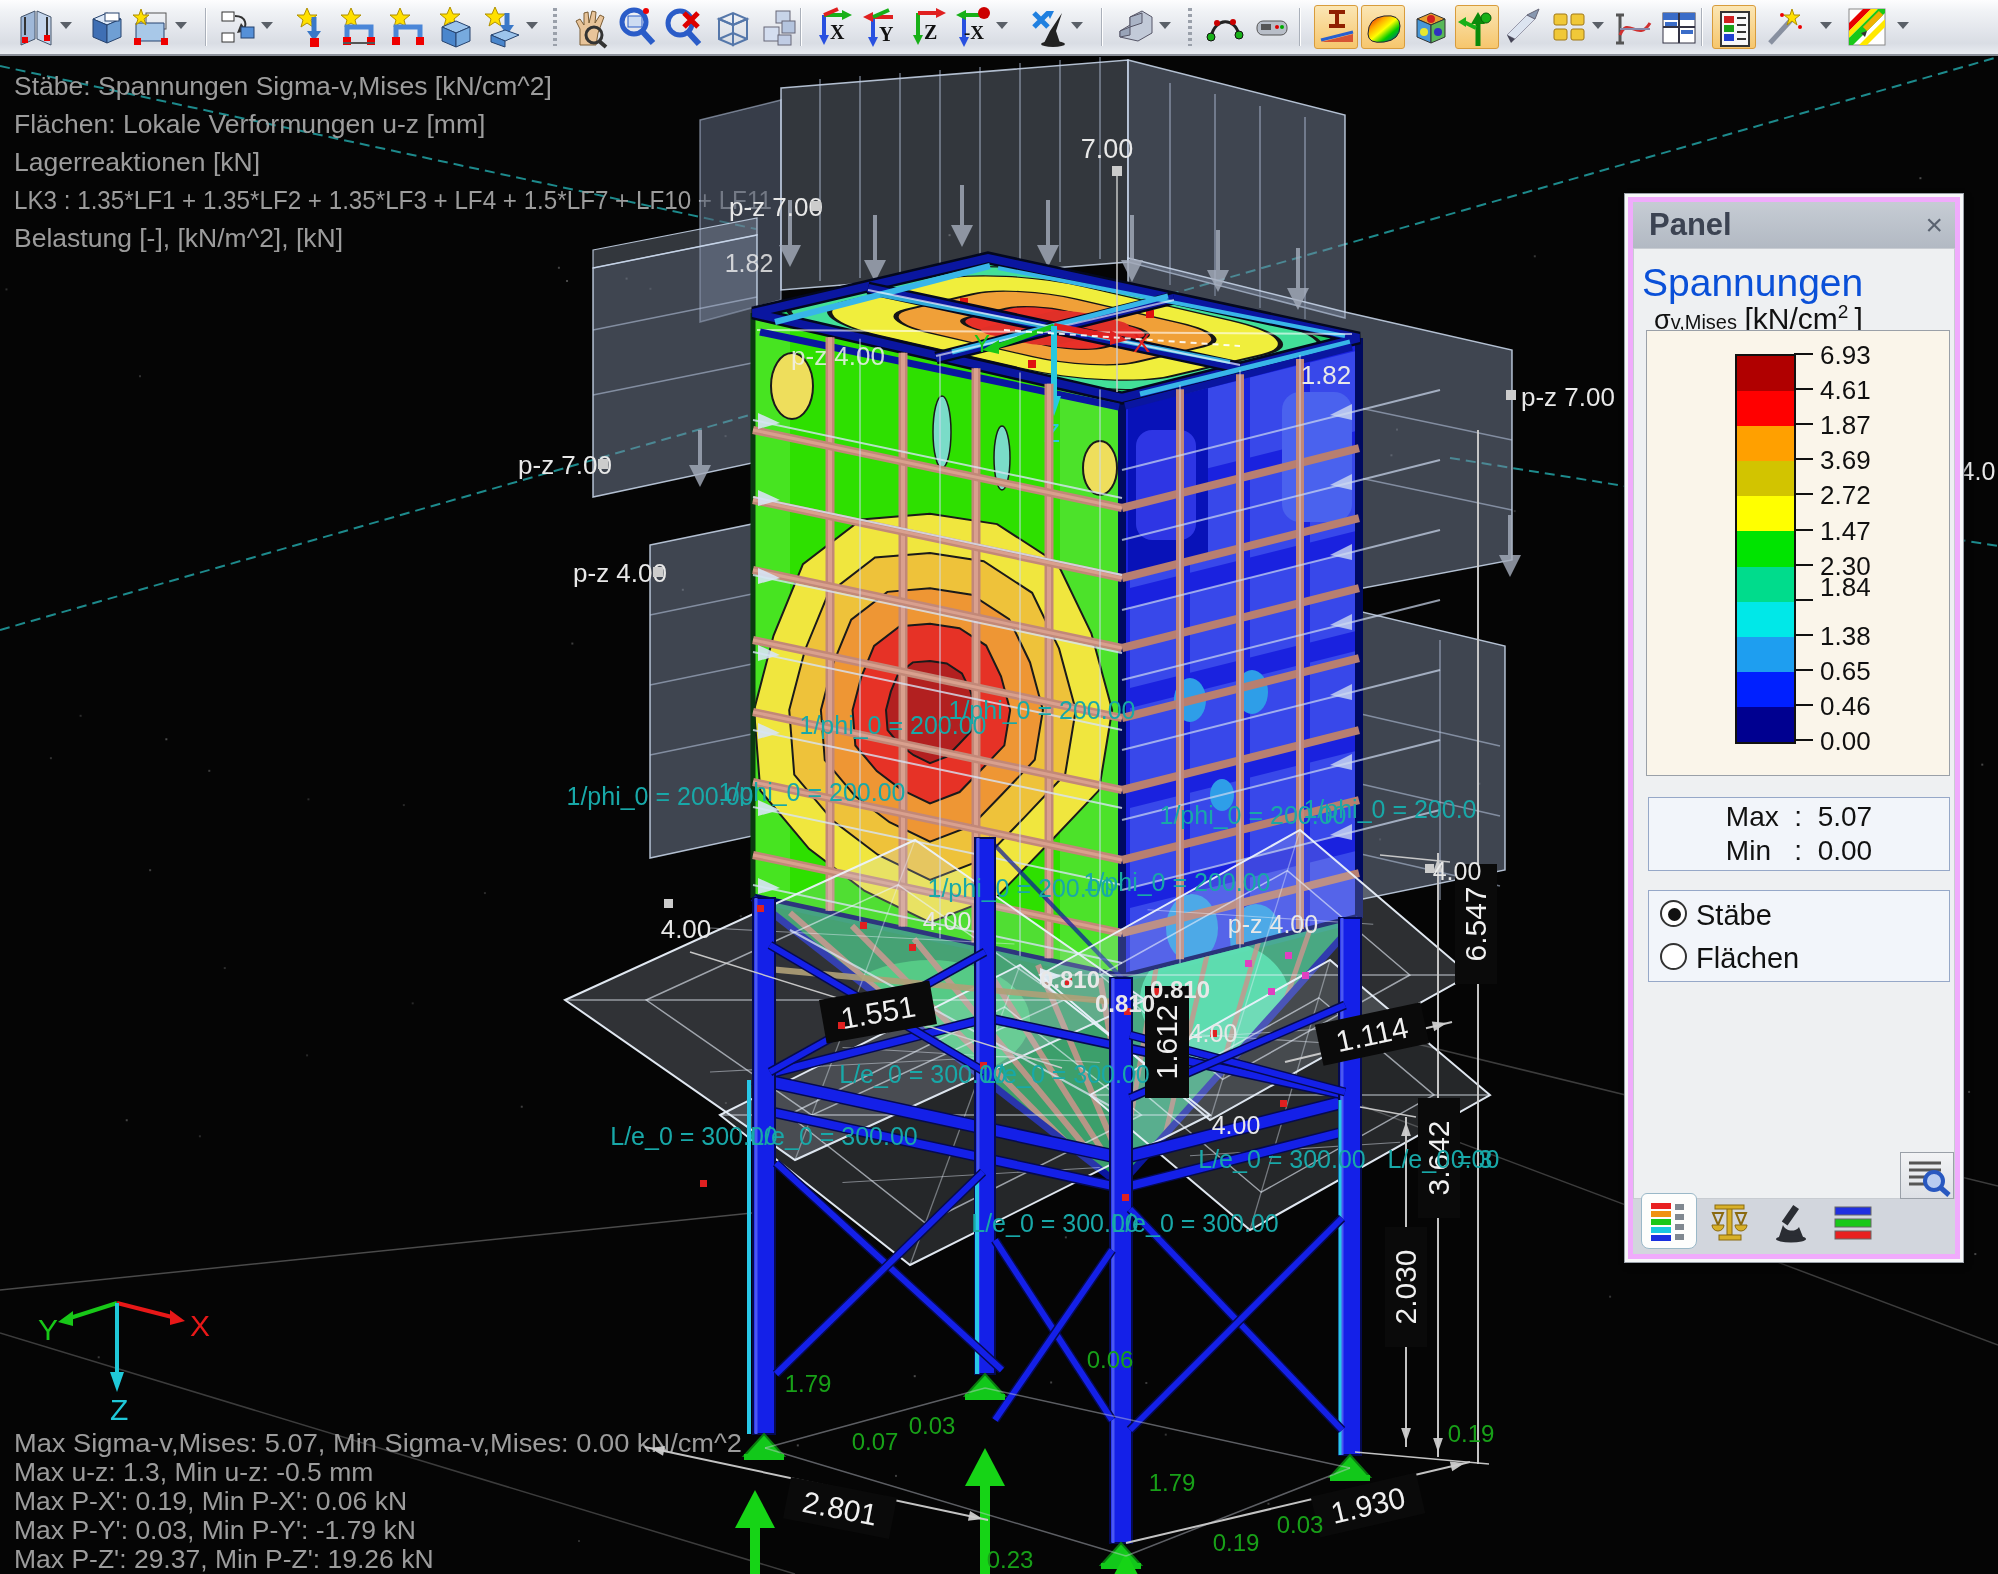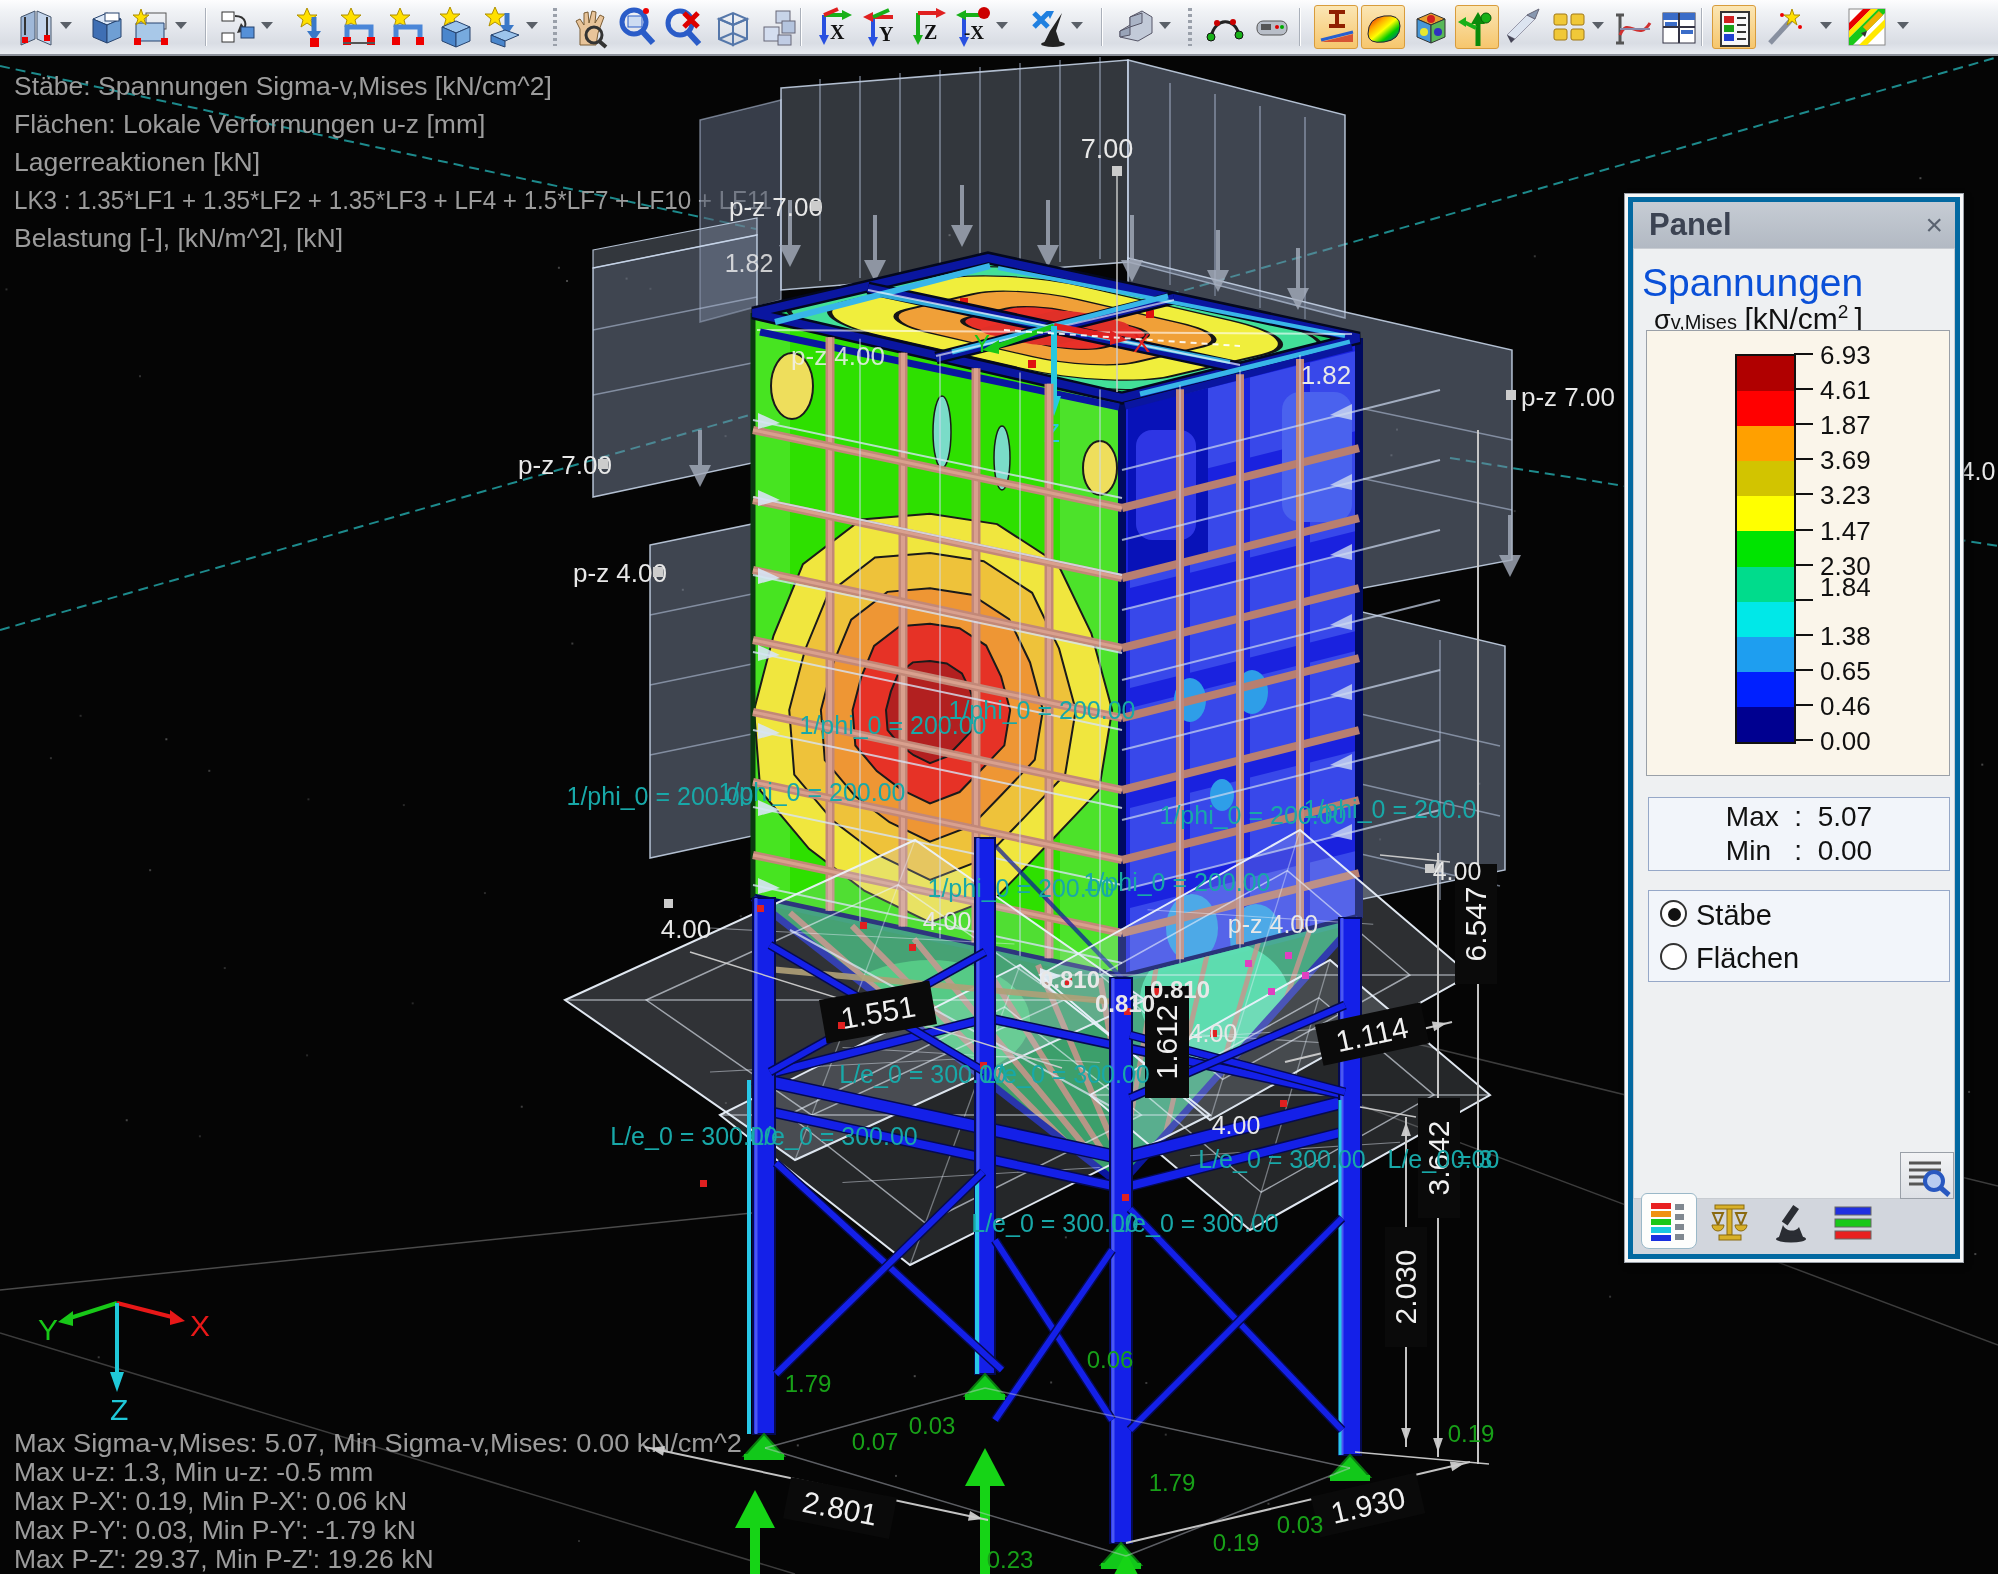--- a/index.html
+++ b/index.html
@@ -7,21 +7,21 @@
 #stage{position:relative;width:1998px;height:1574px;overflow:hidden;background:#050505;font-family:"Liberation Sans",sans-serif;}
 #toolbar{position:absolute;left:0;top:0;width:1998px;height:56px;background:linear-gradient(#fdfdfe 0%,#f1f3f6 20%,#e3e6ec 55%,#d9dde4 80%,#e9ecf1 100%);border-bottom:2px solid #8a8f98;}
 .tbtn{position:absolute;top:5px;width:44px;height:44px;}
 .tbtn svg{width:44px;height:44px;}
 .hl{background:linear-gradient(#fbe6b4,#f6c66d);border:1px solid #d89c3c;border-radius:3px;}
 .sep{position:absolute;top:8px;width:2px;height:38px;background:#aab0ba;border-right:1px solid #fff;}
 .dsep{position:absolute;top:8px;width:4px;height:38px;background:repeating-linear-gradient(#9aa0aa 0 3px,transparent 3px 6px);}
 .dd{position:absolute;top:22px;width:0;height:0;border-left:6px solid transparent;border-right:6px solid transparent;border-top:7px solid #5a6068;}
 #scene{position:absolute;left:0;top:0;}
 
-#panel{position:absolute;left:1625px;top:194px;width:338px;height:1068px;background:#0369a1;border:3px solid #f6f7f8;outline:1px solid #9aa0a8;box-shadow:2px 3px 6px rgba(0,0,0,0.6);}
+#panel{position:absolute;left:1625px;top:194px;width:338px;height:1068px;background:#f0abfc;border:3px solid #f6f7f8;outline:1px solid #9aa0a8;box-shadow:2px 3px 6px rgba(0,0,0,0.6);}
 #ptitle{position:absolute;left:5px;top:5px;right:5px;height:46px;background:linear-gradient(#c6ccd4,#b2b9c3);color:#3c4352;font-size:31px;font-weight:bold;line-height:46px;padding-left:16px;}
 #pclose{position:absolute;right:12px;top:0px;font-size:30px;color:#5a6270;font-weight:normal;}
 #pbody{position:absolute;left:5px;top:51px;right:5px;bottom:60px;background:#eef0f2;border:1px solid #c8ccd2;}
 #ptabs{position:absolute;left:5px;bottom:5px;right:5px;height:55px;background:#d2d6dd;}
 </style>
 </head>
 <body>
 <div id="stage">
 <svg id="scene" width="1998" height="1574" viewBox="0 0 1998 1574">
       <rect x="649.427" y="287.782" width="2" height="2" fill="#2b2b2b"></rect>
@@ -843,21 +843,21 @@
         </div>
 <div style="position:absolute;left:160px;top:104px;width:19px;height:2px;background:#111"></div>
         <div style="position:absolute;left:186px;top:91px;font-size:26px;color:#101010">6.93</div>
         <div style="position:absolute;left:160px;top:139.1px;width:19px;height:2px;background:#111"></div>
         <div style="position:absolute;left:186px;top:126.1px;font-size:26px;color:#101010">4.61</div>
         <div style="position:absolute;left:160px;top:174.2px;width:19px;height:2px;background:#111"></div>
         <div style="position:absolute;left:186px;top:161.2px;font-size:26px;color:#101010">1.87</div>
         <div style="position:absolute;left:160px;top:209.3px;width:19px;height:2px;background:#111"></div>
         <div style="position:absolute;left:186px;top:196.3px;font-size:26px;color:#101010">3.69</div>
         <div style="position:absolute;left:160px;top:244.4px;width:19px;height:2px;background:#111"></div>
-        <div style="position:absolute;left:186px;top:231.4px;font-size:26px;color:#101010">3.23</div>
+        <div style="position:absolute;left:186px;top:231.4px;font-size:26px;color:#101010">2.72</div>
         <div style="position:absolute;left:160px;top:279.5px;width:19px;height:2px;background:#111"></div>
         <div style="position:absolute;left:186px;top:266.5px;font-size:26px;color:#101010">1.47</div>
         <div style="position:absolute;left:160px;top:314.6px;width:19px;height:2px;background:#111"></div>
         <div style="position:absolute;left:186px;top:301.6px;font-size:26px;color:#101010">2.30</div>
         <div style="position:absolute;left:160px;top:349.7px;width:19px;height:2px;background:#111"></div>
         <div style="position:absolute;left:186px;top:323px;font-size:26px;color:#101010">1.84</div>
         <div style="position:absolute;left:160px;top:384.8px;width:19px;height:2px;background:#111"></div>
         <div style="position:absolute;left:186px;top:371.8px;font-size:26px;color:#101010">1.38</div>
         <div style="position:absolute;left:160px;top:419.9px;width:19px;height:2px;background:#111"></div>
         <div style="position:absolute;left:186px;top:406.9px;font-size:26px;color:#101010">0.65</div>

